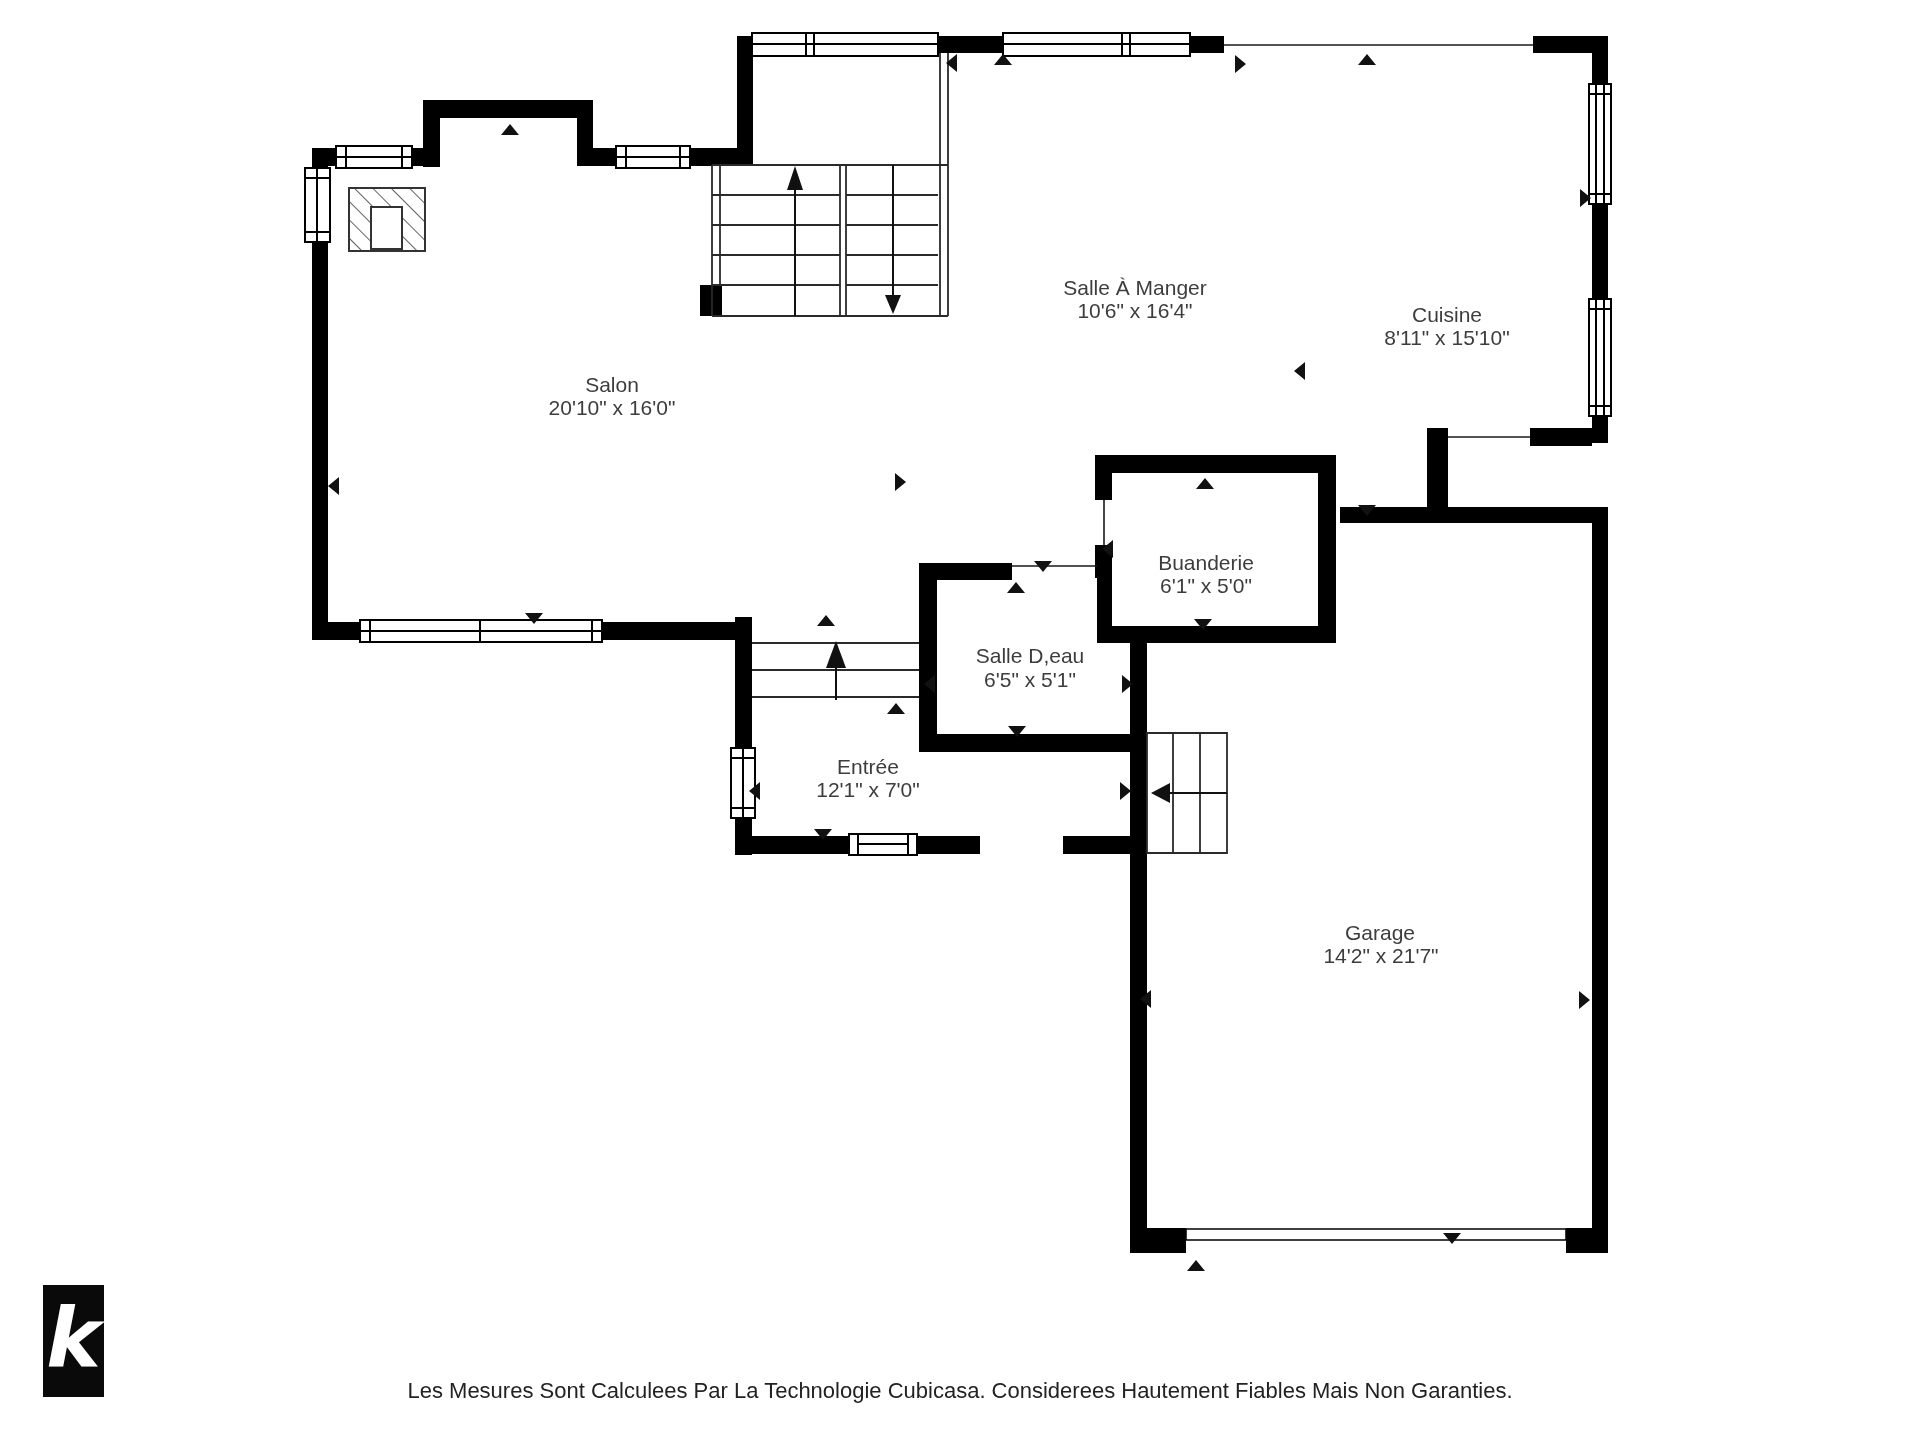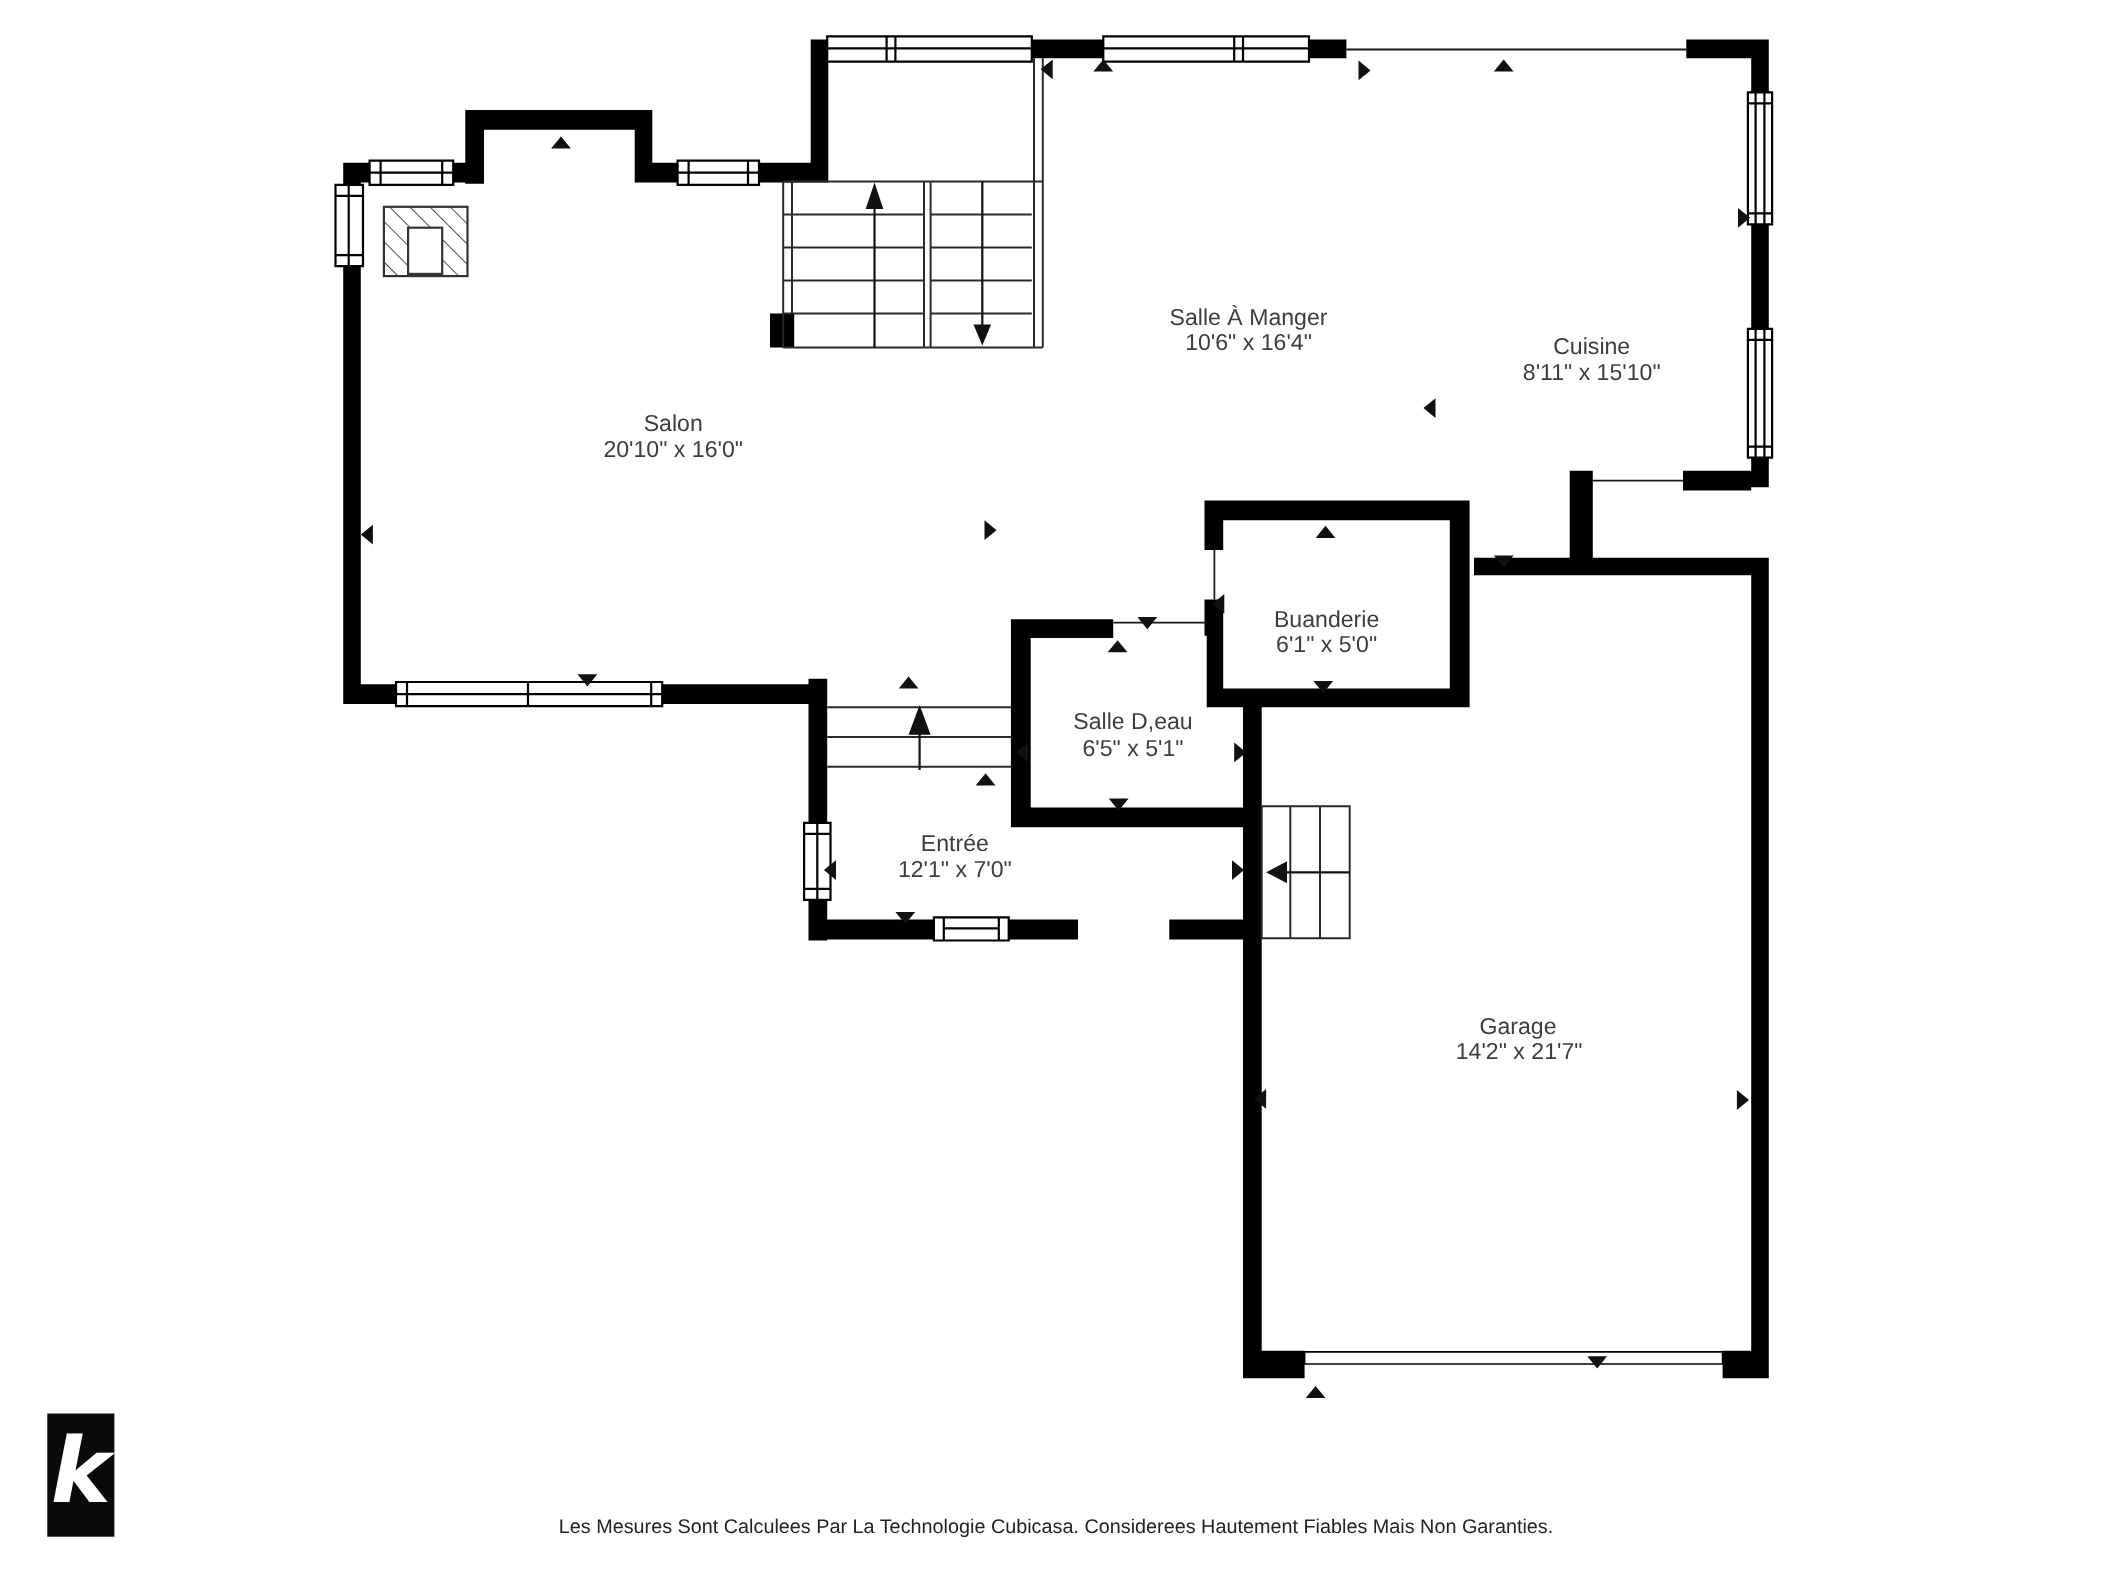--- a/index.html
+++ b/index.html
@@ -47,21 +47,21 @@
     line-height: 1;
     padding-bottom: 6px;
     box-sizing: border-box;
   }
   #footer-text {
     position: absolute;
     left: 0;
     top: 1378px;
     width: 1920px;
     text-align: center;
-    font-size: 18px;
+    font-size: 22px;
     color: #222222;
     font-family: "Liberation Sans", sans-serif;
   }
 </style>
 </head>
 <body>
 
 <svg id="plan-svg" viewBox="0 0 1920 1440" width="1920" height="1440">
 
   <defs>

